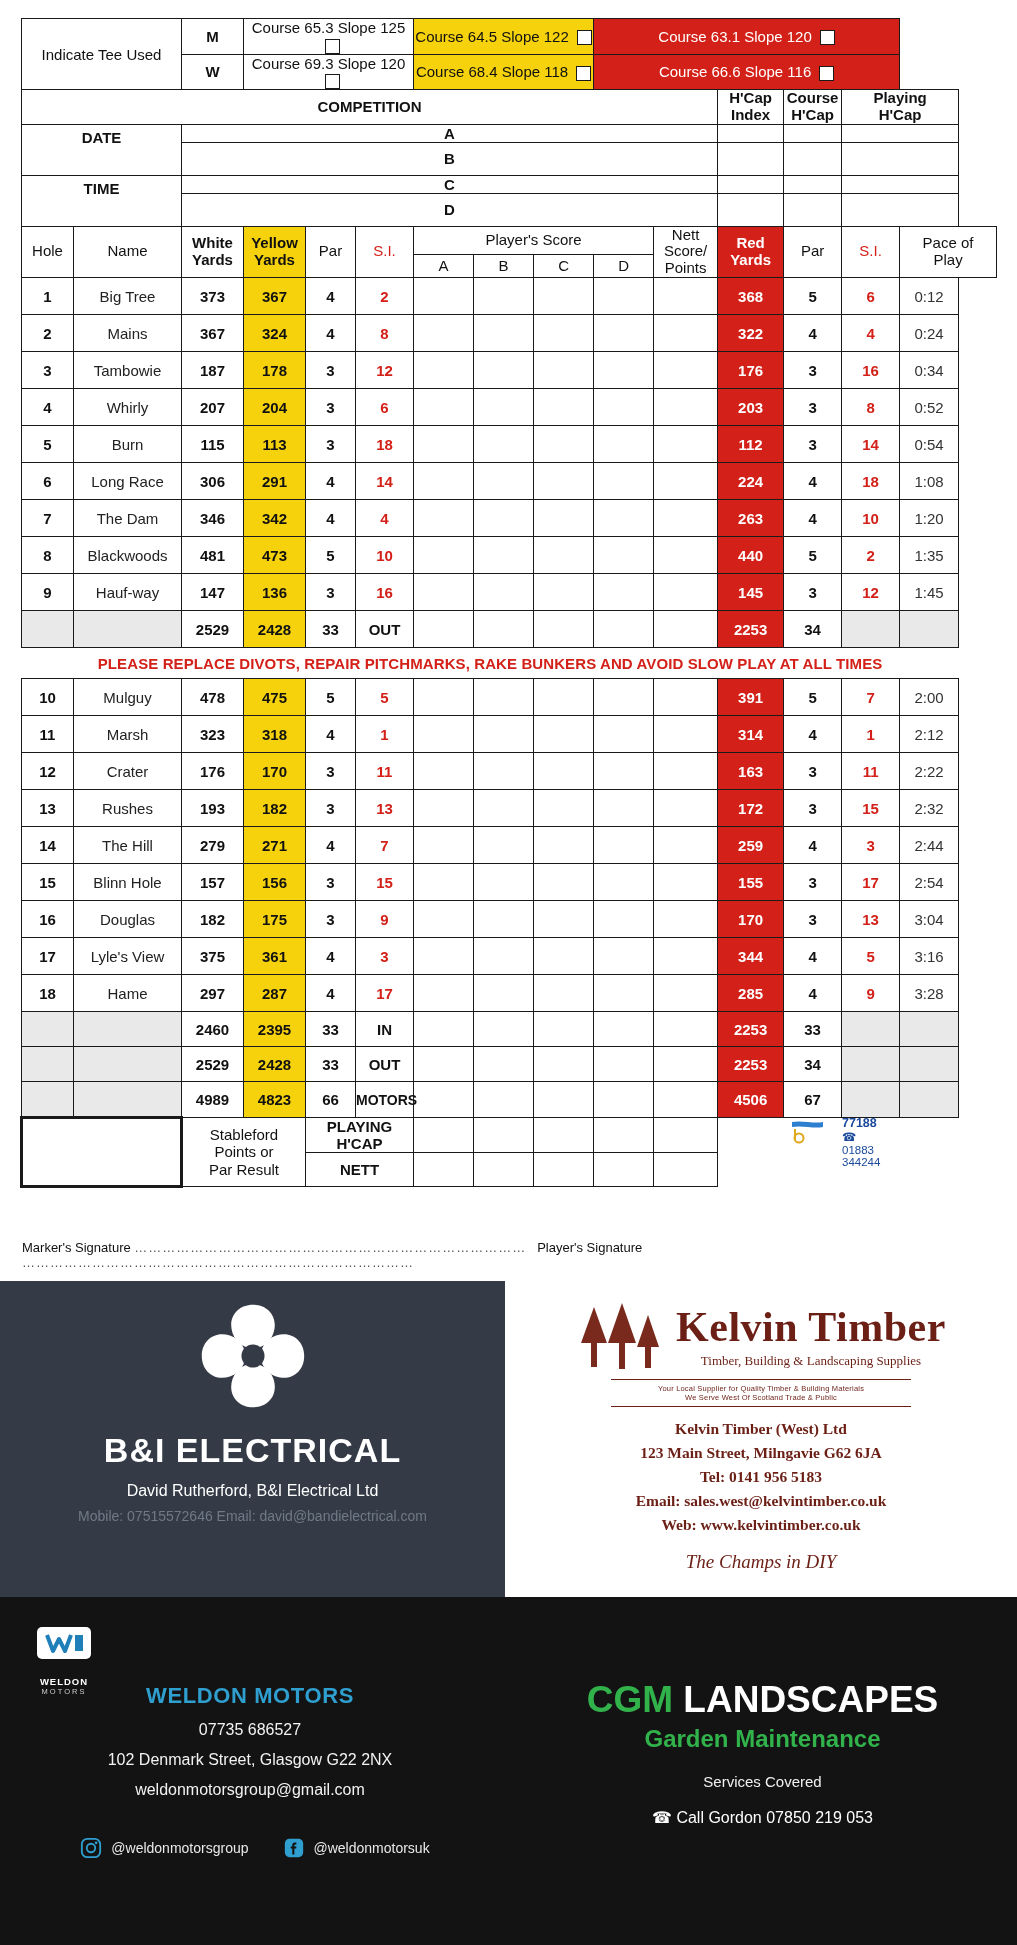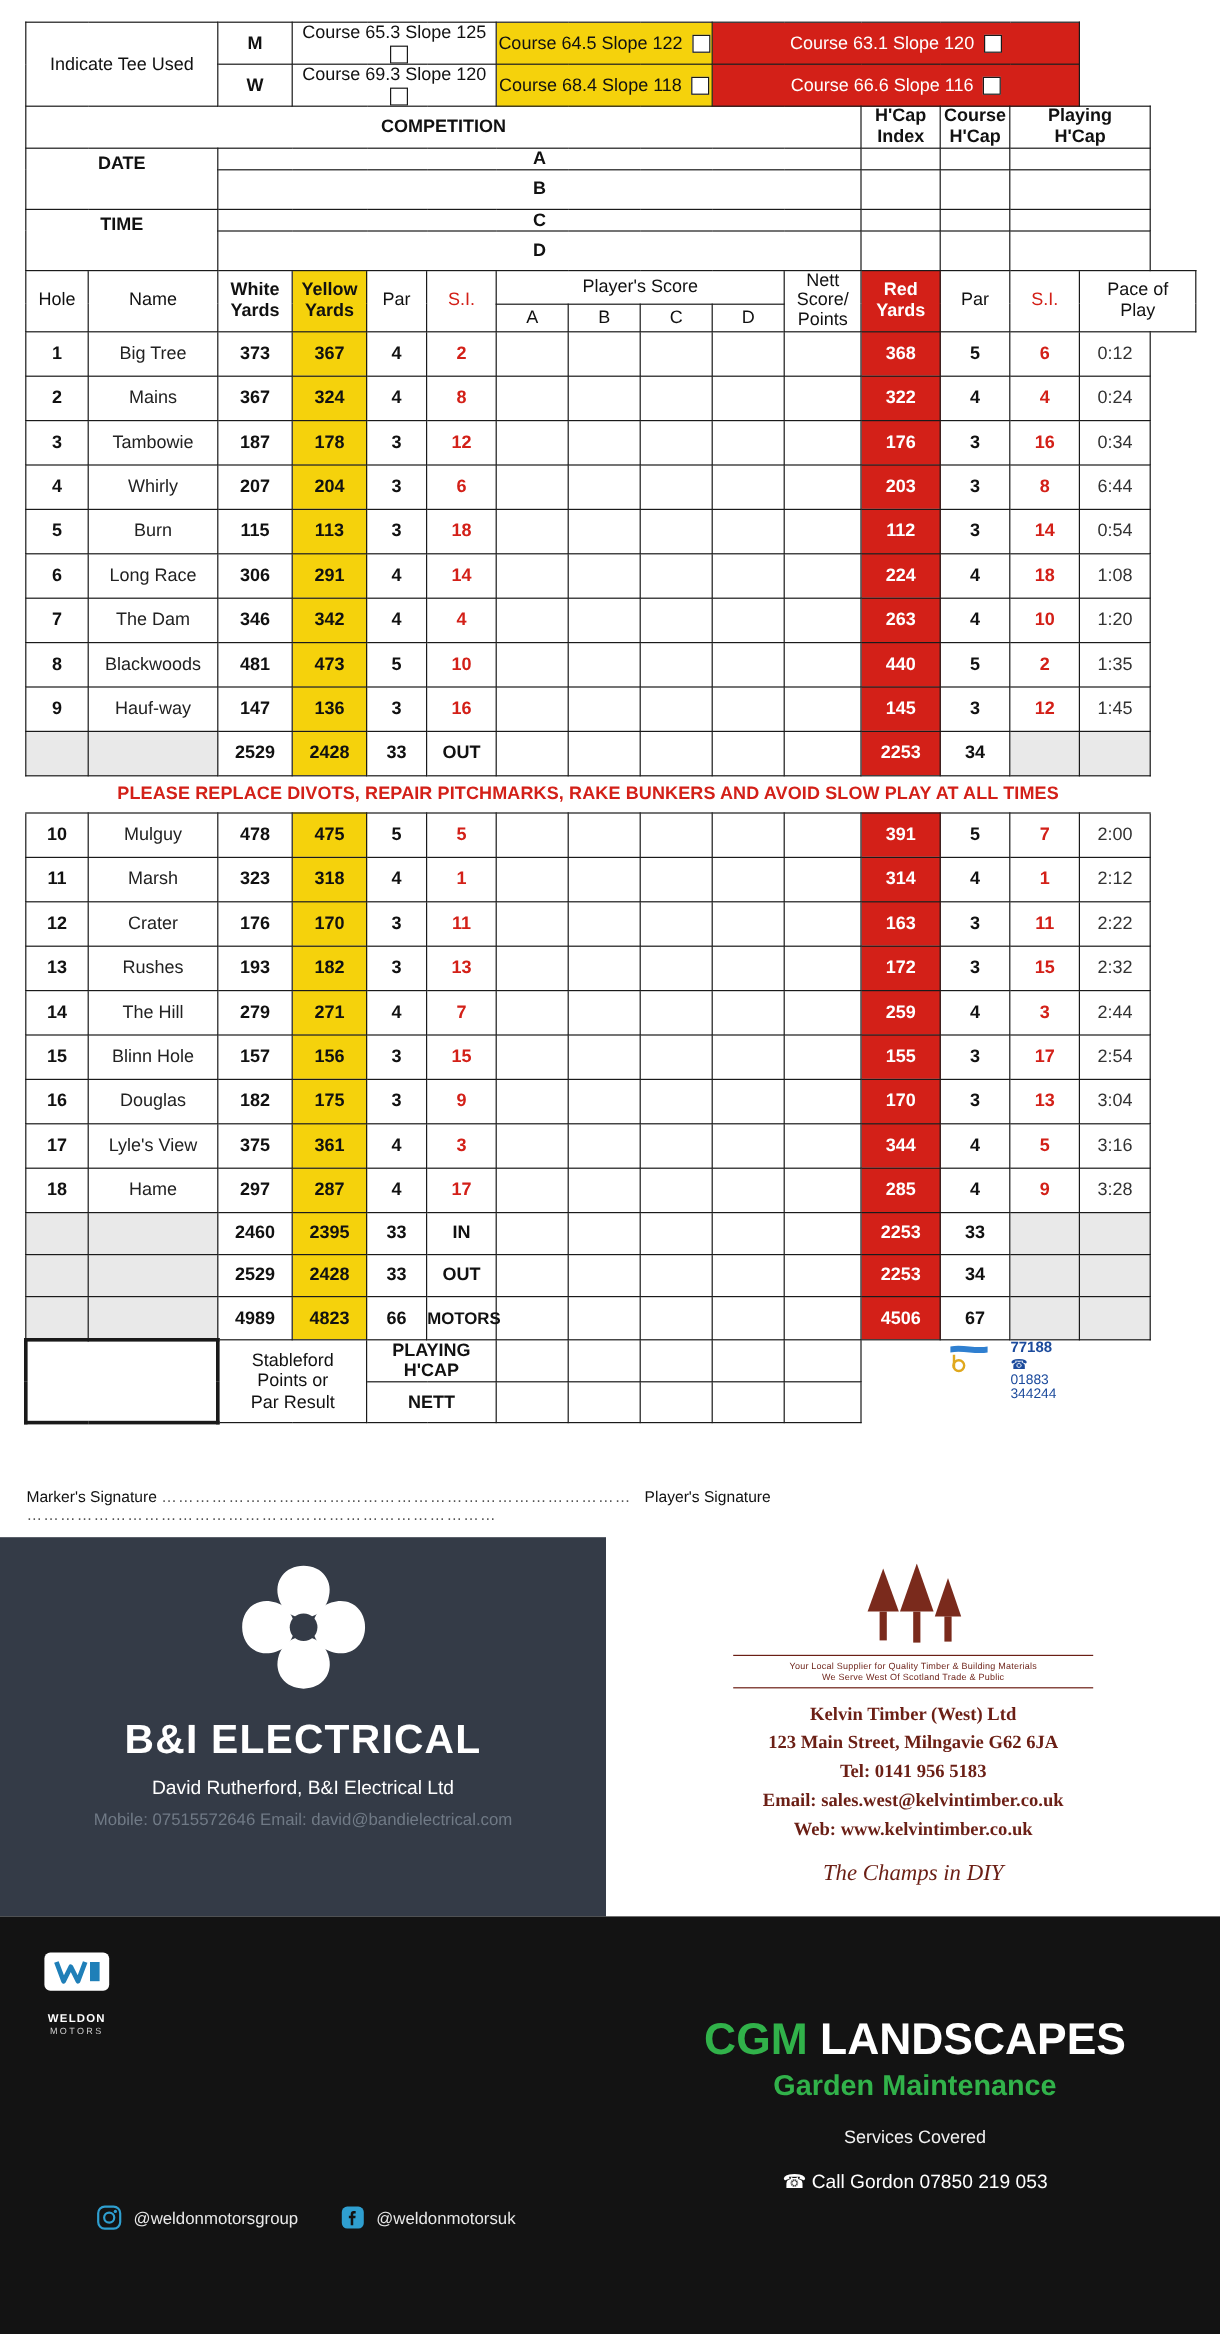--- a/index.html
+++ b/index.html
@@ -245,21 +245,21 @@
             <td class="num-md">3</td>
             <td class="si">6</td>
             <td></td>
             <td></td>
             <td></td>
             <td></td>
             <td></td>
             <td class="num-lg red-bg">203</td>
             <td class="num-md">3</td>
             <td class="si">8</td>
-            <td class="pace">6:44</td>
+            <td class="pace">0:52</td>
           </tr>
       <tr>
             <td class="hole-no" style="height:36px">5</td>
             <td class="name-cell">Burn</td>
             <td class="num-lg">115</td>
             <td class="num-lg yellow-bg">113</td>
             <td class="num-md">3</td>
             <td class="si">18</td>
             <td></td>
             <td></td>
@@ -635,20 +635,24 @@
   <div class="ad-kt">
     <div style="display:flex;align-items:center;justify-content:center;gap:14px;margin-top:22px">
       <svg width="86" height="66" viewBox="0 0 86 66">
         <path d="M18 4 L31 40 L5 40 Z" fill="#7a2a1c"></path>
         <rect x="15" y="40" width="6" height="24" fill="#7a2a1c"></rect>
         <path d="M46 0 L60 40 L32 40 Z" fill="#7a2a1c"></path>
         <rect x="43" y="40" width="6" height="26" fill="#7a2a1c"></rect>
         <path d="M72 12 L83 44 L61 44 Z" fill="#7a2a1c"></path>
         <rect x="69" y="44" width="6" height="21" fill="#7a2a1c"></rect>
       </svg>
+      <div>
+        <div class="kt-name">Kelvin Timber</div>
+        <div class="kt-tag">Timber, Building &amp; Landscaping Supplies</div>
+      </div>
     </div>
     <div style="width:300px;margin:10px auto 0;border-top:1px solid #6b1f15"></div>
     <div class="kt-fine" style="margin-top:4px">Your Local Supplier for Quality Timber &amp; Building Materials</div>
     <div class="kt-fine">We Serve West Of Scotland Trade &amp; Public</div>
     <div style="width:300px;margin:4px auto 10px;border-top:1px solid #6b1f15"></div>
     <div class="kt-line">Kelvin Timber (West) Ltd</div>
     <div class="kt-line">123 Main Street, Milngavie G62 6JA</div>
     <div class="kt-line">Tel: 0141 956 5183</div>
     <div class="kt-line">Email: sales.west@kelvintimber.co.uk</div>
     <div class="kt-line">Web: www.kelvintimber.co.uk</div>
@@ -658,20 +662,26 @@
   <div class="ad-bottom">
     <div style="position:absolute;left:0;top:0;width:508px;height:348px">
       <div style="position:absolute;left:24px;top:26px;text-align:center;width:80px">
         <svg width="62" height="46" viewBox="0 0 62 46">
           <rect x="4" y="4" width="54" height="32" rx="5" fill="#ffffff"></rect>
           <path d="M14 12 L20 28 L26 16 L32 28 L38 12" stroke="#1f7fb8" stroke-width="4" fill="none" stroke-linejoin="round"></path>
           <rect x="42" y="12" width="8" height="16" fill="#1f7fb8"></rect>
         </svg>
         <div style="font-size:9.5px;font-weight:bold;letter-spacing:1px;margin-top:3px">WELDON</div>
         <div style="font-size:7.5px;letter-spacing:2px;color:#cfcfcf">MOTORS</div>
+      </div>
+      <div style="position:absolute;left:100px;top:86px;width:300px">
+        <div class="wm-title">WELDON MOTORS</div>
+        <div class="wm-line">07735 686527</div>
+        <div class="wm-line">102 Denmark Street, Glasgow G22 2NX</div>
+        <div class="wm-line">weldonmotorsgroup@gmail.com</div>
       </div>
       <div style="position:absolute;left:30px;top:240px;width:450px;display:flex;justify-content:center;gap:34px;align-items:center">
         <div class="soc">
           <svg width="22" height="22" viewBox="0 0 24 24">
             <rect x="2" y="2" width="20" height="20" rx="6" fill="none" stroke="#2f9fd0" stroke-width="2"></rect>
             <circle cx="12" cy="12" r="4.6" fill="none" stroke="#2f9fd0" stroke-width="2"></circle>
             <circle cx="17.6" cy="6.4" r="1.5" fill="#2f9fd0"></circle>
           </svg>
           <span>@weldonmotorsgroup</span>
         </div>

